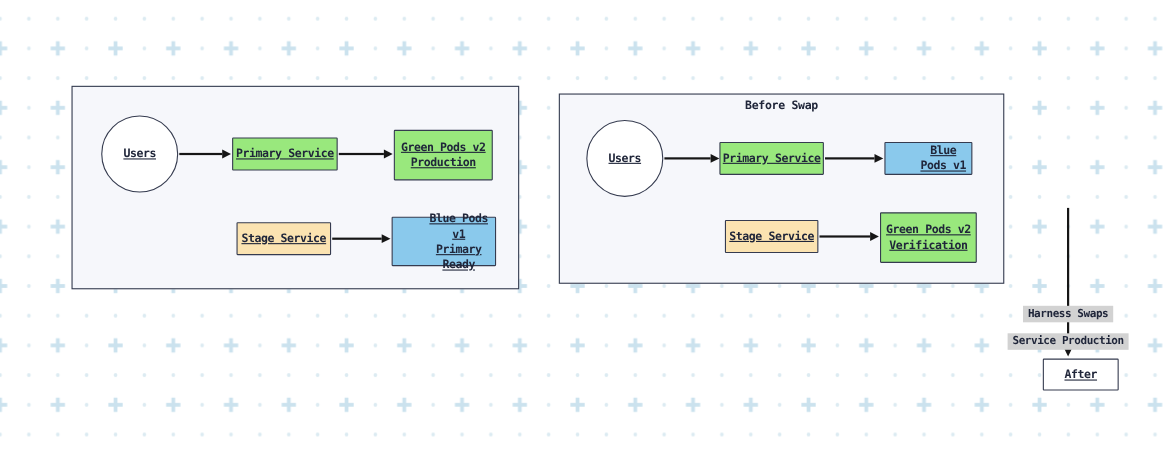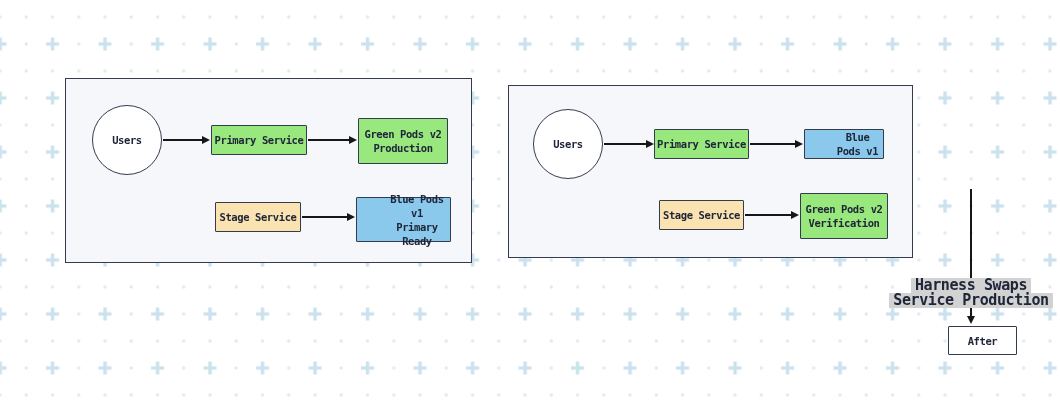--- a/index.html
+++ b/index.html
@@ -41,20 +41,21 @@
     position:absolute;
     display:flex;flex-direction:column;
     align-items:center;justify-content:center;
     text-align:center;
     border:1.6px solid var(--border);
     box-sizing:border-box;
     font-size:10.5px;font-weight:600;letter-spacing:-0.4px;
     line-height:14px;
     border-radius:1px;
     background:var(--node-bg);
+    text-decoration:underline;
   }
   .node.circle{border-radius:50%;}
   .node.green{background:var(--green);}
   .node.blue{background:var(--blue);padding-left:27px;}
   .node.tan{background:var(--tan);}
 
   .arrow-h{
     position:absolute;height:1.7px;background:var(--arrow);
   }
   .arrow-h::after{
@@ -70,23 +71,24 @@
   .arrow-v::after{
     content:"";position:absolute;bottom:-8px;left:50%;
     transform:translateX(-50%);
     border-top:8.5px solid var(--arrow);
     border-left:4.6px solid transparent;
     border-right:4.6px solid transparent;
   }
   .edge-label{
     position:absolute;
     display:flex;flex-direction:column;align-items:center;
-    font-size:15px;font-weight:600;letter-spacing:-0.4px;
+    font-size:10px;font-weight:600;letter-spacing:-0.4px;
     line-height:15px;
     z-index:3;
+    gap:10px;
   }
   .edge-label span{
     background:var(--label-bg);
     padding:0 4px;
     white-space:nowrap;
   }
 </style>
 </head>
 <body>
 
@@ -128,20 +130,21 @@
       <span>Blue Pods v1</span>
       <span>Primary Ready</span>
     </div>
 
     <div class="arrow-h" style="left:97px;top:60px;width:39px;"></div>
     <div class="arrow-h" style="left:242px;top:60px;width:41px;"></div>
     <div class="arrow-h" style="left:236px;top:137px;width:45px;"></div>
   </div>
 
   <div class="container-box" style="left:508px;top:85px;width:405px;height:173px;">
+    <div class="container-title">Before Swap</div>
 
     <div class="node circle" style="left:24px;top:23px;width:70px;height:70px;">
       <span>Users</span>
     </div>
 
     <div class="node green" style="left:145px;top:43px;width:95px;height:30px;">
       <span>Primary Service</span>
     </div>
 
     <div class="node blue" style="left:295px;top:43px;width:80px;height:30px;">

